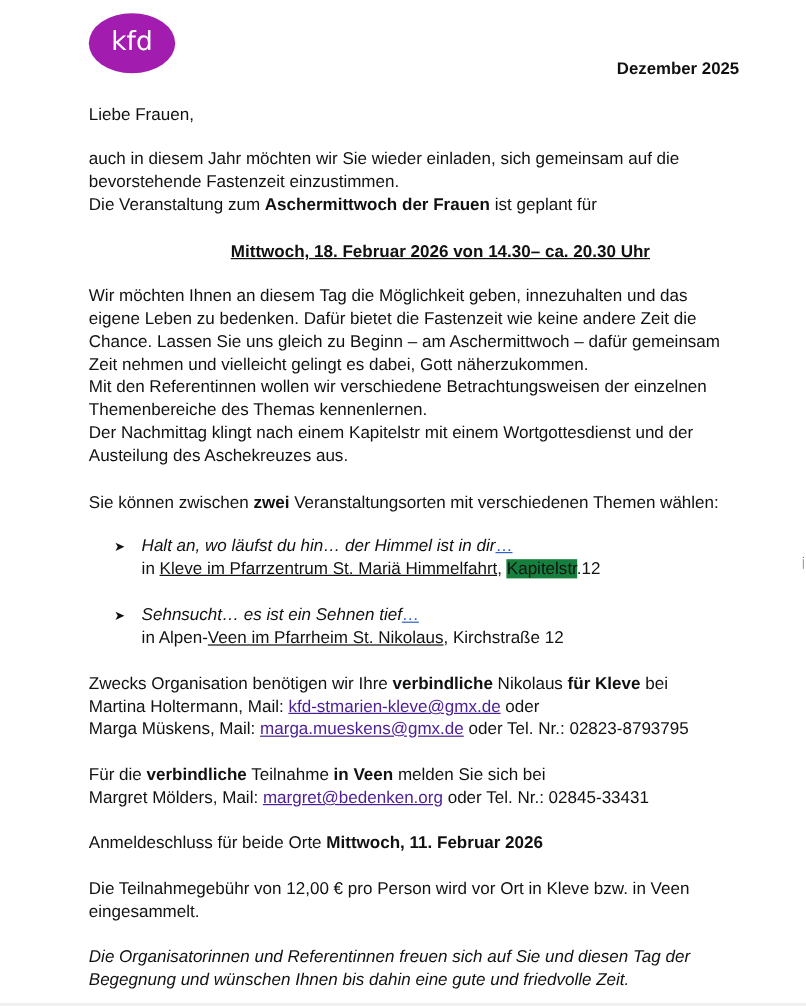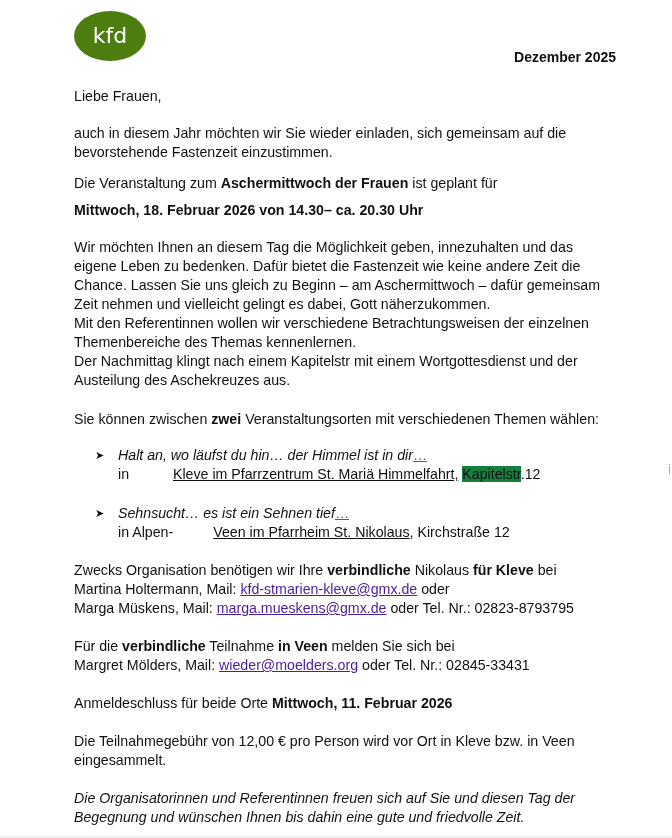--- a/index.html
+++ b/index.html
@@ -2,36 +2,36 @@
 <html><head>
   <meta charset="utf-8">
   <style>
     html, body { margin: 0; padding: 0; background: #ffffff; }
     body {
       width: 672px; height: 838px; position: relative; overflow: hidden;
       font-family: "Liberation Sans", sans-serif; font-size: 14.2px; color: #111111;
     }
     .logo {
       position: absolute; left: 74px; top: 11px; width: 72px; height: 50px;
-      background: #4d7c0f; border-radius: 50%;
+      background: #a21caf; border-radius: 50%;
       display: flex; align-items: center; justify-content: center;
     }
     .logo span {
       color: #ffffff; font-family: "DejaVu Sans", sans-serif; font-size: 22px;
       letter-spacing: 0px; margin-top: -2px;
     }
     .date {
       position: absolute; right: 56px; top: 49px; font-weight: bold; font-size: 14px;
     }
     .doc { position: absolute; left: 74px; top: 0; width: 560px; }
     .p { position: absolute; left: 0; line-height: 19px; white-space: nowrap; }
     b { font-weight: bold; }
-    .center { left: 0; width: 560px; text-align: left; }
+    .center { left: 13px; width: 560px; text-align: center; text-decoration: underline; }
     .link { color: #4c1d95; text-decoration: underline; cursor: pointer; }
-    .ul { text-decoration: underline; margin-left: 40px; }
+    .ul { text-decoration: underline; }
     .hl { background: #15803d; }
     .bullet { position: absolute; left: 21px; font-size: 11px; }
     .item { position: absolute; left: 44px; line-height: 19px; white-space: nowrap; text-align: right; }
     .ellip { color: #2f5fc4; text-decoration: underline; font-style: normal; }
     .cursor-mark {
       position: absolute; left: 669px; top: 466px; width: 1px; height: 8px; background: #9aa6a0;
     }
     .cursor-mark::before {
       content: ""; position: absolute; left: 0; top: -2px; width: 1px; height: 1px; background: #2ea44f;
     }
@@ -44,21 +44,21 @@
 <div class="logo">
   <span>kfd</span>
 </div>
 <div class="date">Dezember 2025</div>
 
 <div class="doc">
   <div class="p" style="top:87px">Liebe Frauen,</div>
 
   <div class="p" style="top:124px">auch in diesem Jahr möchten wir Sie wieder einladen, sich gemeinsam auf die</div>
   <div class="p" style="top:143px">bevorstehende Fastenzeit einzustimmen.</div>
-  <div class="p" style="top:174px">
+  <div class="p" style="top:162px">
     <span>Die Veranstaltung zum </span><b>Aschermittwoch der Frauen</b><span> ist geplant für</span>
   </div>
 
   <div class="p center" style="top:201px; font-weight:bold">Mittwoch, 18. Februar 2026 von 14.30– ca. 20.30 Uhr</div>
 
   <div class="p" style="top:238px">Wir möchten Ihnen an diesem Tag die Möglichkeit geben, innezuhalten und das</div>
   <div class="p" style="top:257px">eigene Leben zu bedenken. Dafür bietet die Fastenzeit wie keine andere Zeit die</div>
   <div class="p" style="top:276px">Chance. Lassen Sie uns gleich zu Beginn – am Aschermittwoch – dafür gemeinsam</div>
   <div class="p" style="top:295px">Zeit nehmen und vielleicht gelingt es dabei, Gott näherzukommen.</div>
   <div class="p" style="top:314px">Mit den Referentinnen wollen wir verschiedene Betrachtungsweisen der einzelnen</div>
@@ -93,21 +93,21 @@
     <span>Martina Holtermann, Mail: </span><span class="link">kfd-stmarien-kleve@gmx.de</span><span> oder</span>
   </div>
   <div class="p" style="top:599px">
     <span>Marga Müskens, Mail: </span><span class="link">marga.mueskens@gmx.de</span><span> oder Tel. Nr.: 02823-8793795</span>
   </div>
 
   <div class="p" style="top:637px">
     <span>Für die </span><b>verbindliche</b><span> Teilnahme </span><b>in Veen</b><span> melden Sie sich bei</span>
   </div>
   <div class="p" style="top:656px">
-    <span>Margret Mölders, Mail: </span><span class="link">wieder@moelders.org</span><span> oder Tel. Nr.: 02845-33431</span>
+    <span>Margret Mölders, Mail: </span><span class="link">margret@bedenken.org</span><span> oder Tel. Nr.: 02845-33431</span>
   </div>
 
   <div class="p" style="top:694px">
     <span>Anmeldeschluss für beide Orte </span><b>Mittwoch, 11. Februar 2026</b>
   </div>
 
   <div class="p" style="top:732px">Die Teilnahmegebühr von 12,00 € pro Person wird vor Ort in Kleve bzw. in Veen</div>
   <div class="p" style="top:751px">eingesammelt.</div>
 
   <div class="p" style="top:789px; font-style:italic">Die Organisatorinnen und Referentinnen freuen sich auf Sie und diesen Tag der</div>

